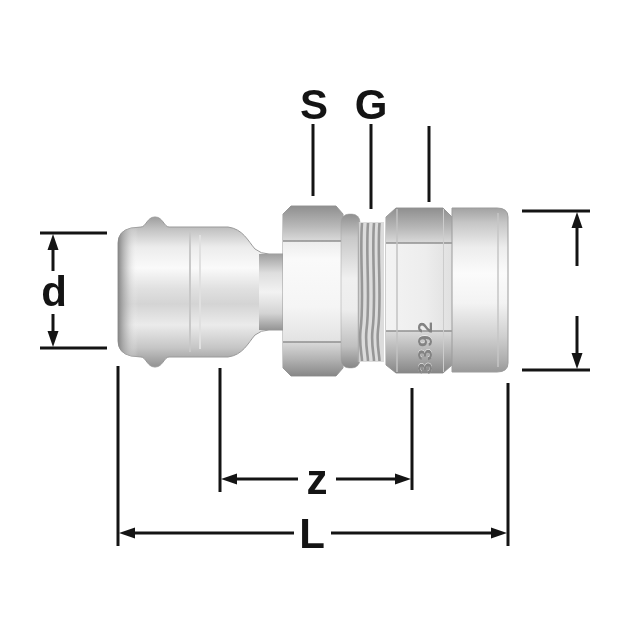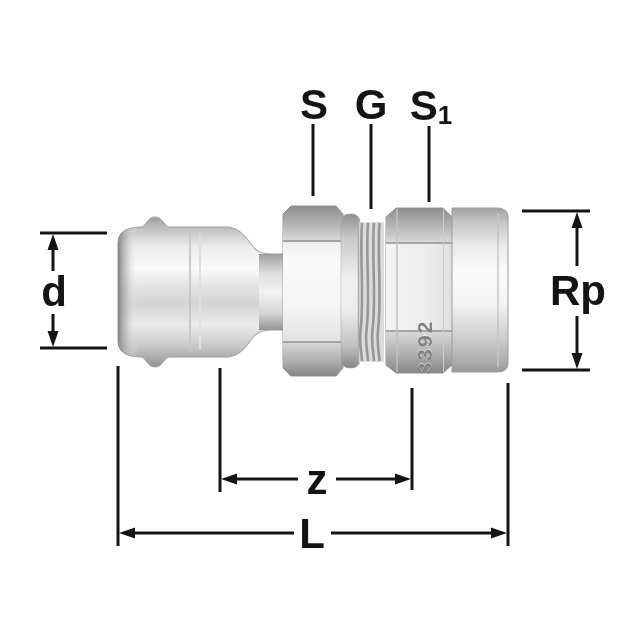--- a/index.html
+++ b/index.html
@@ -181,27 +181,23 @@
         <polygon points="119,533 135,527.5 135,538.5" stroke="none"></polygon>
         <polygon points="507,533 491,527.5 491,538.5" stroke="none"></polygon>
       </g>
     </g>
   </svg>
 
   <div class="dim-label" style="left:314px;top:105px;">S</div>
 
   <div class="dim-label" style="left:371px;top:105px;">G</div>
 
-  <div class="dim-label" style="left:431px;top:106px;">
-    <span>S</span><span class="sub">1</span>
-  </div>
 
   <div class="dim-label" style="left:54px;top:292px;">d</div>
 
-  <div class="dim-label" style="left:578px;top:291px;">Rp</div>
 
   <div class="dim-label" style="left:317px;top:480px;">z</div>
 
   <div class="dim-label" style="left:312px;top:534px;">L</div>
 
   <div class="marking" style="left:424px;top:347px;">3392</div>
 
 </div>
 
 </body></html>

